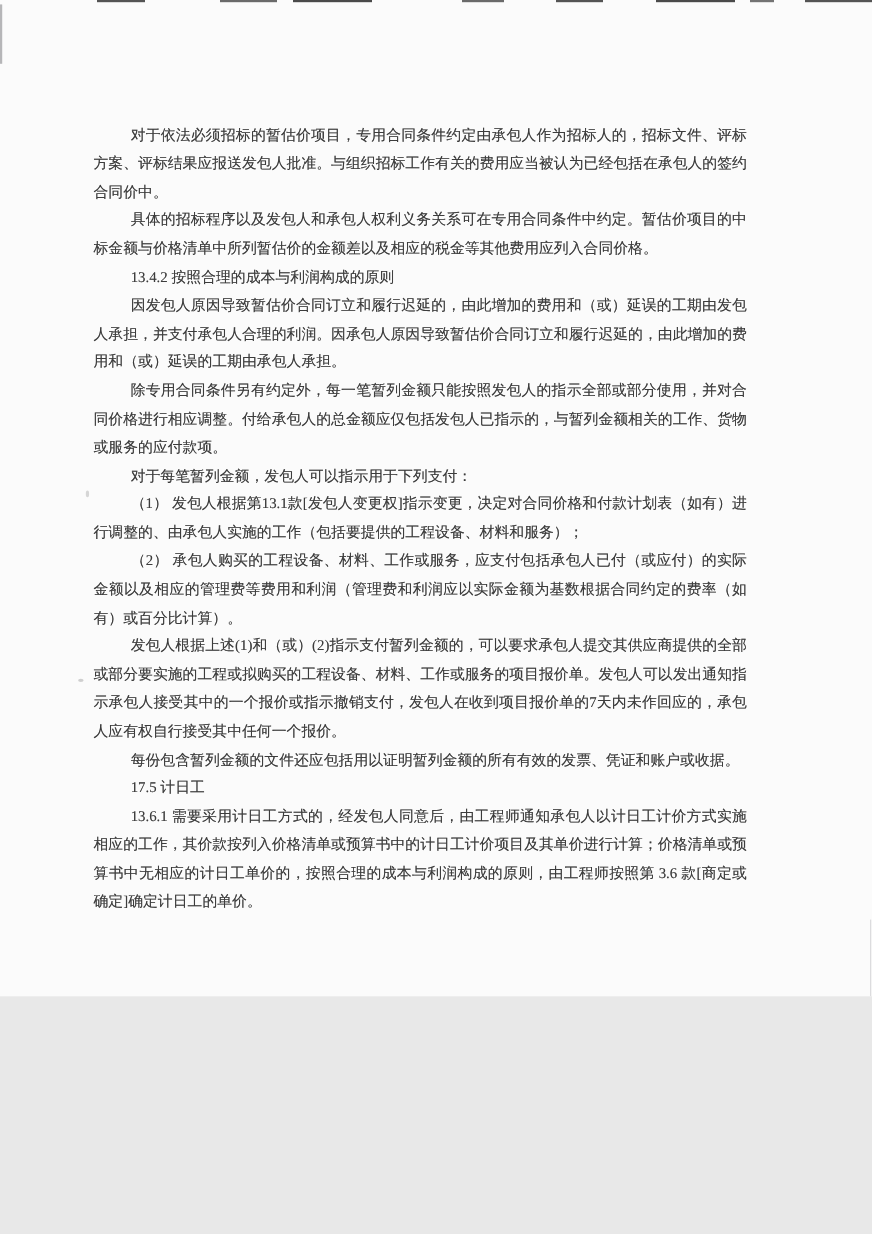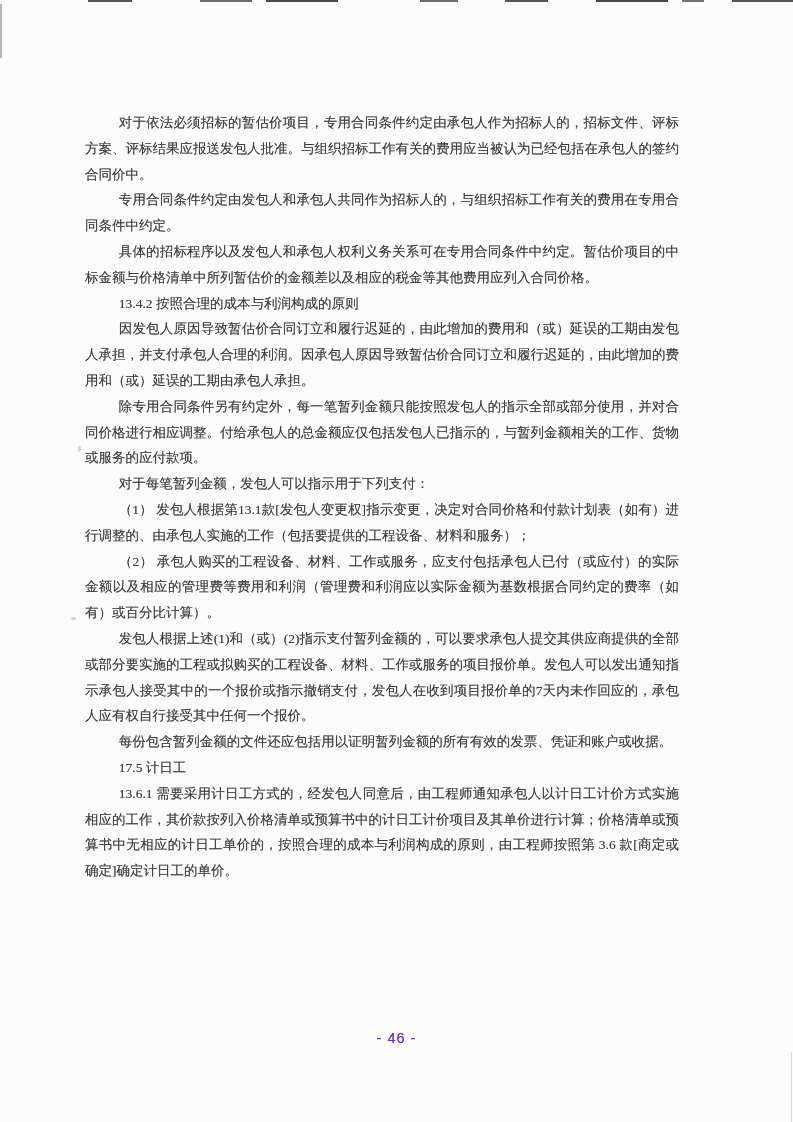--- a/index.html
+++ b/index.html
@@ -3,21 +3,21 @@
 <meta charset="utf-8">
 <style>
   html, body {
     margin: 0;
     padding: 0;
     background: #e8e8e8;
   }
   .page {
     position: relative;
     width: 793px;
-    height: 1122px;
+    height: 906px;
     margin: 0 auto;
     background: #fbfbfb;
     overflow: hidden;
     font-family: "Liberation Serif", "DejaVu Serif", serif;
   }
   
   .top-edge-artifact {
     position: absolute;
     top: 0; left: 0;
     width: 100%;
@@ -105,21 +105,20 @@
 
   <div class="top-edge-artifact"></div>
   <div class="left-edge-artifact"></div>
   <div class="right-edge-artifact"></div>
   <div class="speck-1"></div>
   <div class="speck-2"></div>
 
   <div class="content">
 
   <p class="para">对于依法必须招标的暂估价项目，专用合同条件约定由承包人作为招标人的，招标文件、评标方案、评标结果应报送发包人批准。与组织招标工作有关的费用应当被认为已经包括在承包人的签约合同价中。</p>
-      <p class="para">专用合同条件约定由发包人和承包人共同作为招标人的，与组织招标工作有关的费用在专用合同条件中约定。</p>
       <p class="para">具体的招标程序以及发包人和承包人权利义务关系可在专用合同条件中约定。暂估价项目的中标金额与价格清单中所列暂估价的金额差以及相应的税金等其他费用应列入合同价格。</p>
       <p class="para heading">13.4.2 按照合理的成本与利润构成的原则</p>
       <p class="para">因发包人原因导致暂估价合同订立和履行迟延的，由此增加的费用和（或）延误的工期由发包人承担，并支付承包人合理的利润。因承包人原因导致暂估价合同订立和履行迟延的，由此增加的费用和（或）延误的工期由承包人承担。</p>
       <p class="para">除专用合同条件另有约定外，每一笔暂列金额只能按照发包人的指示全部或部分使用，并对合同价格进行相应调整。付给承包人的总金额应仅包括发包人已指示的，与暂列金额相关的工作、货物或服务的应付款项。</p>
       <p class="para">对于每笔暂列金额，发包人可以指示用于下列支付：</p>
       <p class="para">（1） 发包人根据第13.1款[发包人变更权]指示变更，决定对合同价格和付款计划表（如有）进行调整的、由承包人实施的工作（包括要提供的工程设备、材料和服务）；</p>
       <p class="para">（2） 承包人购买的工程设备、材料、工作或服务，应支付包括承包人已付（或应付）的实际金额以及相应的管理费等费用和利润（管理费和利润应以实际金额为基数根据合同约定的费率（如有）或百分比计算）。</p>
       <p class="para">发包人根据上述(1)和（或）(2)指示支付暂列金额的，可以要求承包人提交其供应商提供的全部或部分要实施的工程或拟购买的工程设备、材料、工作或服务的项目报价单。发包人可以发出通知指示承包人接受其中的一个报价或指示撤销支付，发包人在收到项目报价单的7天内未作回应的，承包人应有权自行接受其中任何一个报价。</p>
       <p class="para">每份包含暂列金额的文件还应包括用以证明暂列金额的所有有效的发票、凭证和账户或收据。</p>
       <p class="para heading">17.5 计日工</p>

